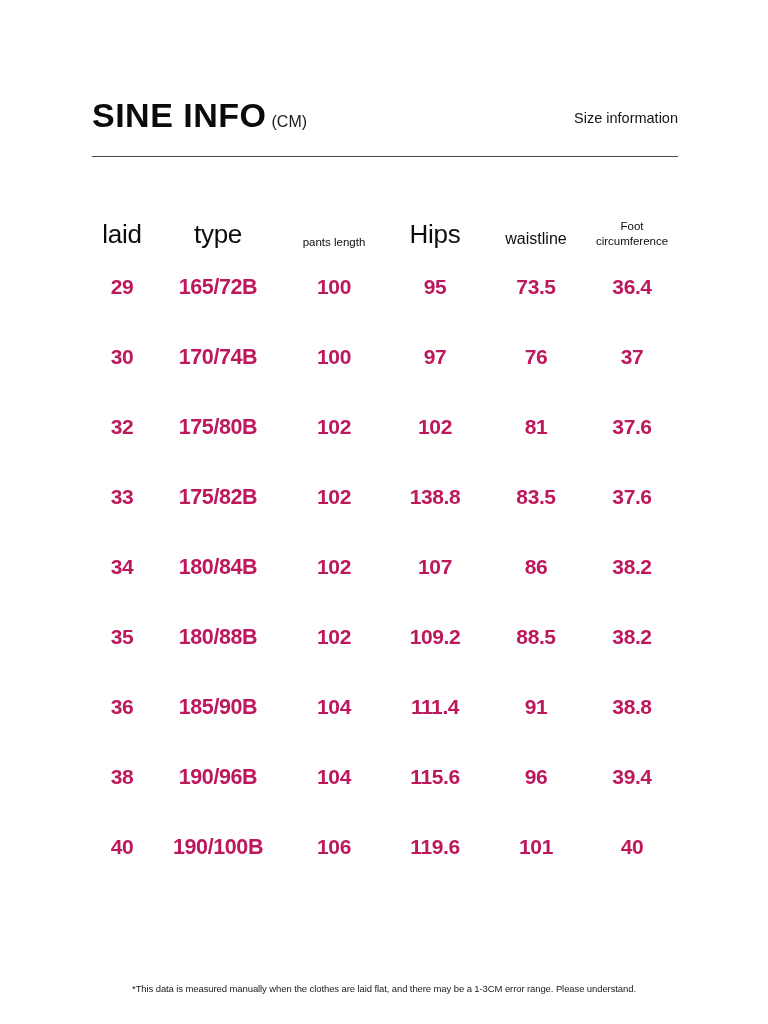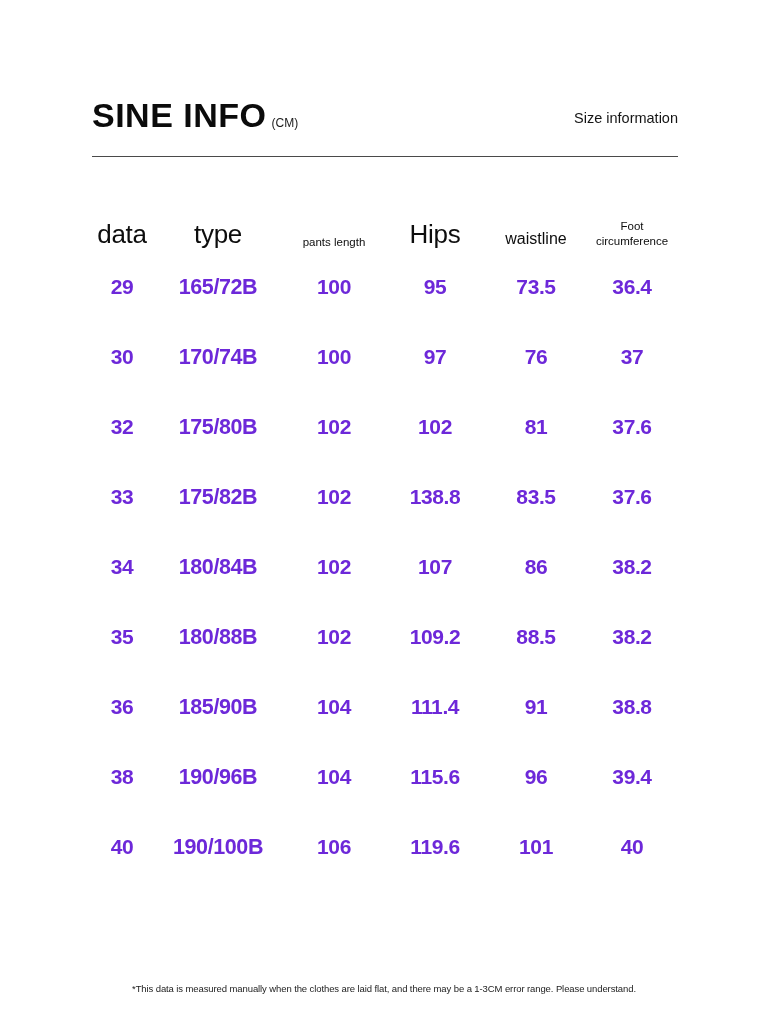--- a/index.html
+++ b/index.html
@@ -32,21 +32,21 @@
     align-items: baseline;
   }
   #main-title {
     font-size: 34px;
     font-weight: 700;
     letter-spacing: 0.5px;
     line-height: 1;
     color: #0b0b0b;
   }
   #title-unit {
-    font-size: 12px;
+    font-size: 16px;
     font-weight: 400;
     line-height: 1;
     margin-left: 5px;
     color: #1a1a1a;
   }
   #header-right-label {
     position: absolute;
     right: 0;
     bottom: 6px;
     font-size: 14.5px;
@@ -94,21 +94,21 @@
   .th-sm { font-size: 11.5px; line-height: 1.08; }
   .th-sm.two-line { line-height: 1.25; }
 
   #size-table tbody td {
     height: 70px;
     text-align: center;
     vertical-align: middle;
     font-size: 21px;
     font-weight: 700;
     letter-spacing: -0.4px;
-    color: #6d28d9;
+    color: #be185d;
     padding: 0;
   }
   #size-table tbody td.cell-type {
     font-size: 21.5px;
   }
 
   
   #footnote {
     position: absolute;
     left: 0;
@@ -138,21 +138,21 @@
   <colgroup>
     <col class="c-size">
     <col class="c-type">
     <col class="c-pants">
     <col class="c-hips">
     <col class="c-waist">
     <col class="c-foot">
   </colgroup>
   <thead>
     <tr>
-      <th class="th-xl"><span>data</span></th>
+      <th class="th-xl"><span>laid</span></th>
       <th class="th-xl"><span>type</span></th>
       <th class="th-sm"><span>pants length</span></th>
       <th class="th-xl"><span>Hips</span></th>
       <th class="th-md"><span>waistline</span></th>
       <th class="th-sm two-line"><span>Foot</span><br><span>circumference</span></th>
     </tr>
   </thead>
   <tbody id="table-body">
       <tr>
         <td>29</td>

